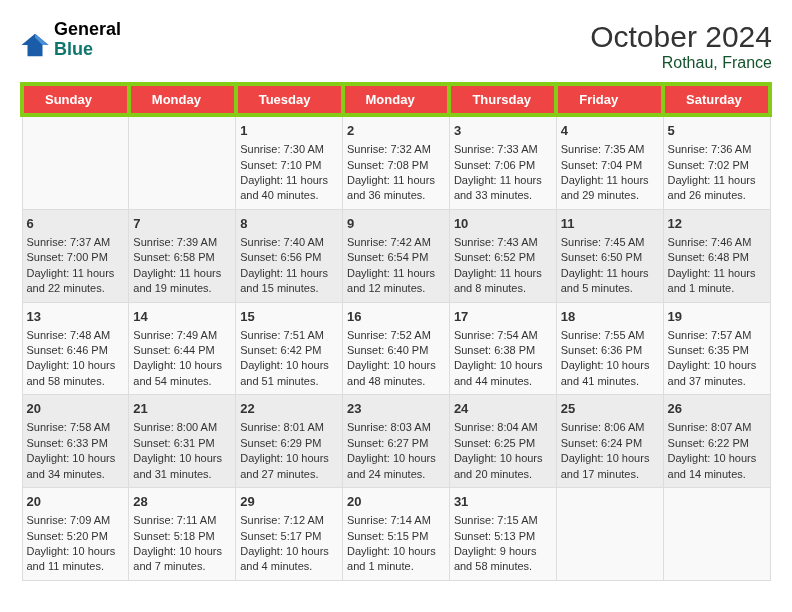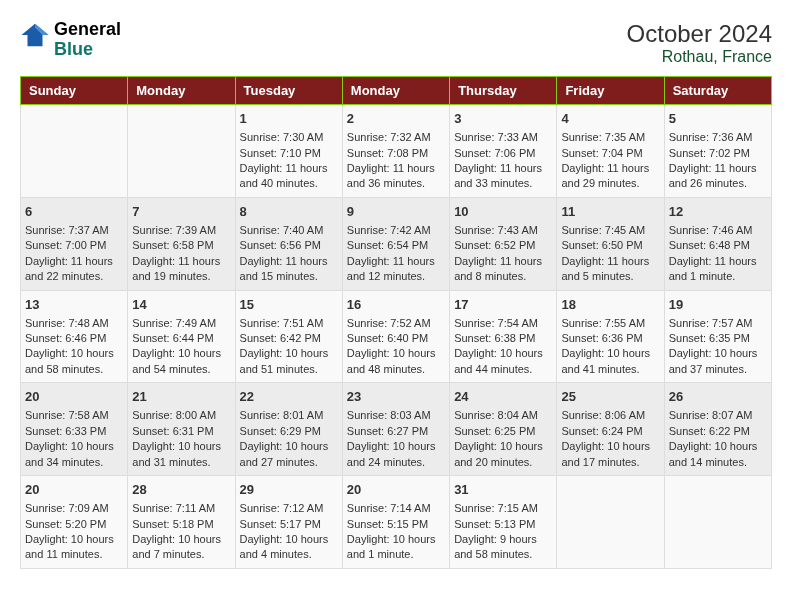--- a/index.html
+++ b/index.html
@@ -11,59 +11,59 @@
       padding: 20px;
     }
     .header {
       display: flex;
       justify-content: space-between;
       align-items: flex-start;
       margin-bottom: 10px;
     }
     .logo {
       display: flex;
-      align-items: flex-start;
+      align-items: flex-end;
       gap: 4px;
     }
     .logo-text {
       font-size: 18px;
       font-weight: bold;
       line-height: 1.1;
     }
     .logo-text .general { display: block; }
     .logo-text .blue { display: block; color: #0f766e; }
     .logo-icon {
       width: 30px;
       height: 30px;
     }
     .title-block {
       text-align: right;
     }
     .month-title {
-      font-size: 24px;
+      font-size: 30px;
       font-weight: normal;
       color: #333;
     }
     .location {
       font-size: 16px;
       color: #14532d;
     }
     table {
       width: 100%;
       border-collapse: collapse;
       font-size: 11px;
     }
     thead tr th {
-      background-color: #7f1d1d;
+      background-color: #ef4444;
       color: white;
-      padding: 6px 8px;
+      padding: 6px 21px;
       text-align: left;
       font-size: 13px;
       font-weight: bold;
-      border: 1px solid #84cc16;
+      border: 4px solid #84cc16;
     }
     tbody tr td {
       vertical-align: top;
       padding: 5px 4px;
       border: 1px solid #ddd;
       width: 14.28%;
       min-height: 80px;
       color: #333;
       line-height: 1.4;
     }

